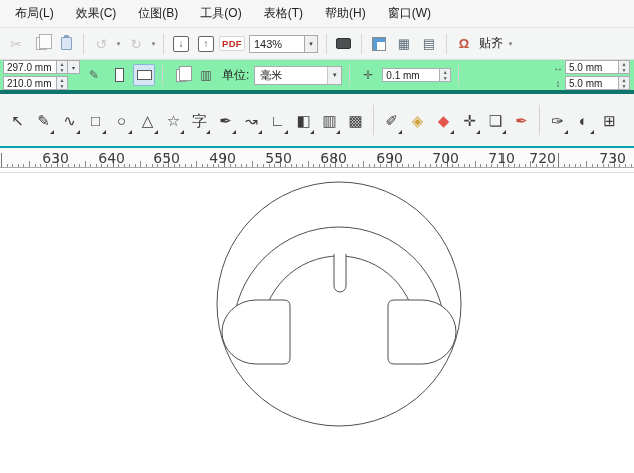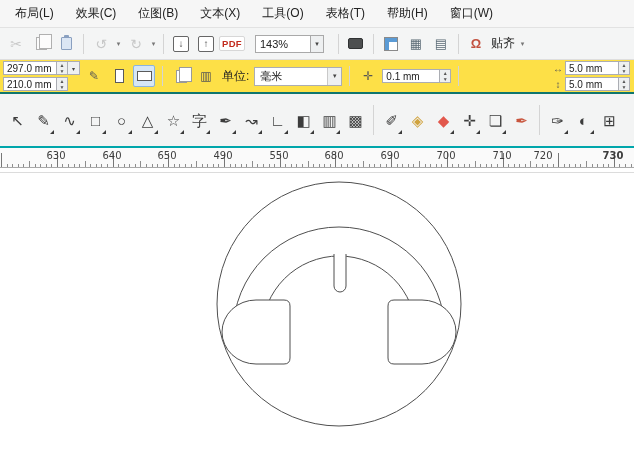--- a/index.html
+++ b/index.html
@@ -12,35 +12,35 @@
   .menu-item{display:flex;align-items:center;padding:0 11px;font-size:12px;color:#222;cursor:default;white-space:nowrap}
 
   
   #toolbar{height:32px;background:#f4f5f5;border-bottom:1px solid #dedede;display:flex;align-items:center;padding:0 4px;gap:1px}
   .tbtn{min-width:24px;height:24px;display:flex;align-items:center;justify-content:center;border-radius:2px;color:#4c4c4c;font-size:14px;cursor:default}
   .tbtn.disabled{color:#b9b9b9;opacity:.75}
   .ddsmall{width:9px;height:24px;display:flex;align-items:center;justify-content:center;font-size:7px;color:#777}
   .vsep{width:1px;height:20px;background:#d4d4d4;margin:0 4px;flex:none}
   .boxarrow{width:16px;height:16px;border:1px solid #666;border-radius:2px;display:flex;align-items:center;justify-content:center;font-size:10px;font-weight:bold;color:#444;background:#fff}
   .pdfic{color:#c22b1e;font-weight:bold;font-size:9.5px;letter-spacing:.3px;border:1px solid #d7d7d7;background:#fff;padding:1px 2px;border-radius:2px}
-  .combo{display:flex;align-items:center;margin:0 9px}
+  .combo{display:flex;align-items:center;margin:0 3px}
   .comboinput{width:56px;height:18px;border:1px solid #a9a9a9;font-size:11px;padding:0 4px;font-family:inherit;background:#fff;color:#222}
   .ddown{width:13px;height:18px;border:1px solid #a9a9a9;border-left:none;background:#eef0f1;font-size:7px;display:flex;align-items:center;justify-content:center;color:#444}
   .fsicon{width:15px;height:11px;background:#4d4f50;border:1px solid #303233;border-radius:2px}
   .rulic{width:14px;height:14px;border:1px solid #8a8a8a;background:linear-gradient(#5b9bd5,#5b9bd5) 0 0/14px 4px no-repeat,linear-gradient(#5b9bd5,#5b9bd5) 0 0/4px 14px no-repeat,#fff}
   .gridic{font-size:13px;color:#5b6b76}
   .snapic{font-size:13px;font-weight:bold;color:#c2503f}
   .snaplabel{font-size:12px;color:#222;padding:0 2px}
   .docpages{position:relative;width:11px;height:13px;border:1px solid #9a9a9a;background:#fff}
   .docpages::after{content:"";position:absolute;left:2px;top:-4px;width:11px;height:13px;border:1px solid #9a9a9a;background:#fff}
   .clipboard{width:11px;height:13px;border:1px solid #8aa0c0;background:#dbe6f4;position:relative;border-radius:1px}
   .clipboard::before{content:"";position:absolute;top:-3px;left:2px;width:5px;height:3px;background:#8aa0c0;border-radius:1px}
 
   
-  #propbar{height:34px;background:#fde047;border-bottom:2px solid #0f766e;display:flex;align-items:center;padding:0 3px;gap:3px}
+  #propbar{height:34px;background:#86efac;border-bottom:4px solid #0f766e;display:flex;align-items:center;padding:0 3px;gap:3px}
   .stack{display:flex;flex-direction:column;gap:2px}
   .fieldrow{display:flex;align-items:center}
   .minifield{height:14px;border:1px solid #abadb3;background:#fff;font-size:10px;padding:0 3px;font-family:inherit;color:#222}
   .w56{width:54px}.w60{width:58px}
   .spin{width:11px;height:14px;display:flex;flex-direction:column;border:1px solid #abadb3;border-left:none;background:#eef0f1}
   .spin span{flex:1;font-size:5px;line-height:6px;text-align:center;color:#555}
   .dd14{width:12px;height:14px;border:1px solid #abadb3;border-left:none;background:#eef0f1;font-size:6px;display:flex;align-items:center;justify-content:center;color:#444}
   .pbtn{width:22px;height:22px;display:flex;align-items:center;justify-content:center;border:1px solid transparent;border-radius:2px;color:#555;font-size:12px}
   .pbtn.pressed{background:#d6e6f5;border-color:#8ab4dd}
   .orient-v{width:9px;height:14px;border:1px solid #5a5a5a;background:#fff}
@@ -57,37 +57,36 @@
   .tglyph{font-size:15px;color:#3c3c3c;line-height:1}
   .tool.flyout::after{content:"";position:absolute;right:2px;bottom:3px;border-left:4px solid transparent;border-bottom:4px solid #3a3a3a}
   .tsep{width:1px;height:30px;background:#d4d4d4;margin:0 4px;flex:none}
 
   
   #ruler{height:22px;flex:none;position:relative}
   #ruler .teal{height:2px;background:#00a6ab}
   #ruler-ticks{position:relative;height:20px;background:#fafafa;border-bottom:1px solid #a8a8a8;overflow:hidden}
   .tick{position:absolute;bottom:0;width:1px;background:#8d8d8d}
   .tick.minor{height:3px}.tick.mid{height:6px}.tick.major{height:14px;background:#777}
-  .tlabel{position:absolute;top:2px;transform:translateX(-55%);font-size:10px;color:#3d3d3d;font-family:"DejaVu Sans","Liberation Sans",sans-serif}
+  .tlabel{position:absolute;top:2px;transform:translateX(-55%);font-size:14px;color:#3d3d3d;font-family:"DejaVu Sans","Liberation Sans",sans-serif}
 
   
   #canvas{flex:1;background:#ffffff;position:relative;overflow:hidden}
   #canvas .guideline{position:absolute;left:0;top:4px;width:100%;height:1px;background:#dcdcdc}
   #drawing-svg{position:absolute;inset:0;width:100%;height:100%}
 </style>
 </head>
 <body>
 
 <div id="app">
 
   <nav id="menubar">
       <div class="menu-item">布局(L)</div>
       <div class="menu-item">效果(C)</div>
       <div class="menu-item">位图(B)</div>
-      <div class="menu-item">文本(X)</div>
       <div class="menu-item">工具(O)</div>
       <div class="menu-item">表格(T)</div>
       <div class="menu-item">帮助(H)</div>
       <div class="menu-item">窗口(W)</div>
     </nav>
 
   <div id="toolbar">
     <div class="tbtn disabled">
         <span>✂</span>
       </div>
@@ -404,21 +403,21 @@
         <div class="tick minor" style="left: 564px;"></div>
         <div class="tick minor" style="left: 569px;"></div>
         <div class="tick minor" style="left: 575px;"></div>
         <div class="tick minor" style="left: 580px;"></div>
         <div class="tick mid" style="left: 586px;"></div>
         <div class="tick minor" style="left: 592px;"></div>
         <div class="tick minor" style="left: 597px;"></div>
         <div class="tick minor" style="left: 603px;"></div>
         <div class="tick minor" style="left: 608px;"></div>
         <div class="tick major" style="left: 614px;"></div>
-        <div class="tlabel" style="left: 614px; font-weight: bold;">730</div>
+        <div class="tlabel" style="left: 614px;">730</div>
         <div class="tick minor" style="left: 619px;"></div>
         <div class="tick minor" style="left: 625px;"></div>
         <div class="tick minor" style="left: 631px;"></div>
       </div>
   </div>
 
   <div id="canvas">
     <div class="guideline"></div>
     <svg id="drawing-svg" xmlns="http://www.w3.org/2000/svg" viewBox="0 0 634 305" preserveAspectRatio="none">
         <path d="M 233 165 A 106 106 0 0 1 445 165 L 416 165 A 77 77 0 0 0 262 165 Z" fill="#ffffff" stroke="#4f4f4f" stroke-width="1"></path>

